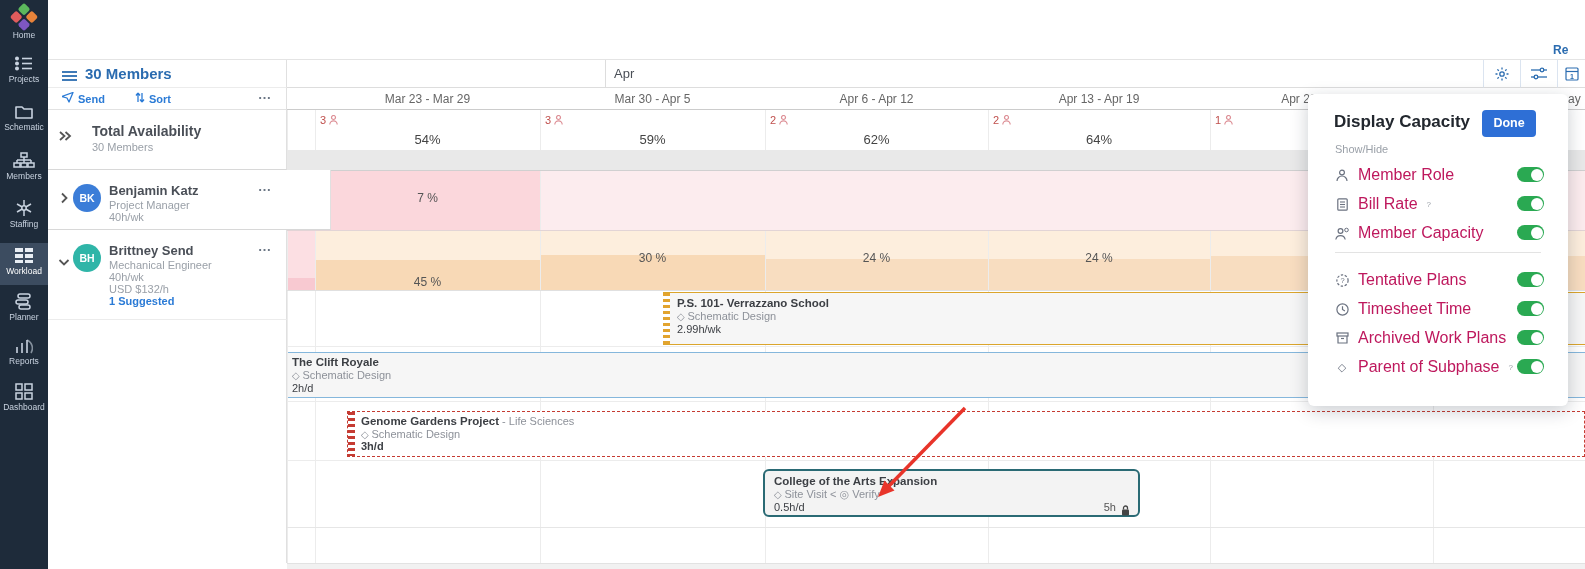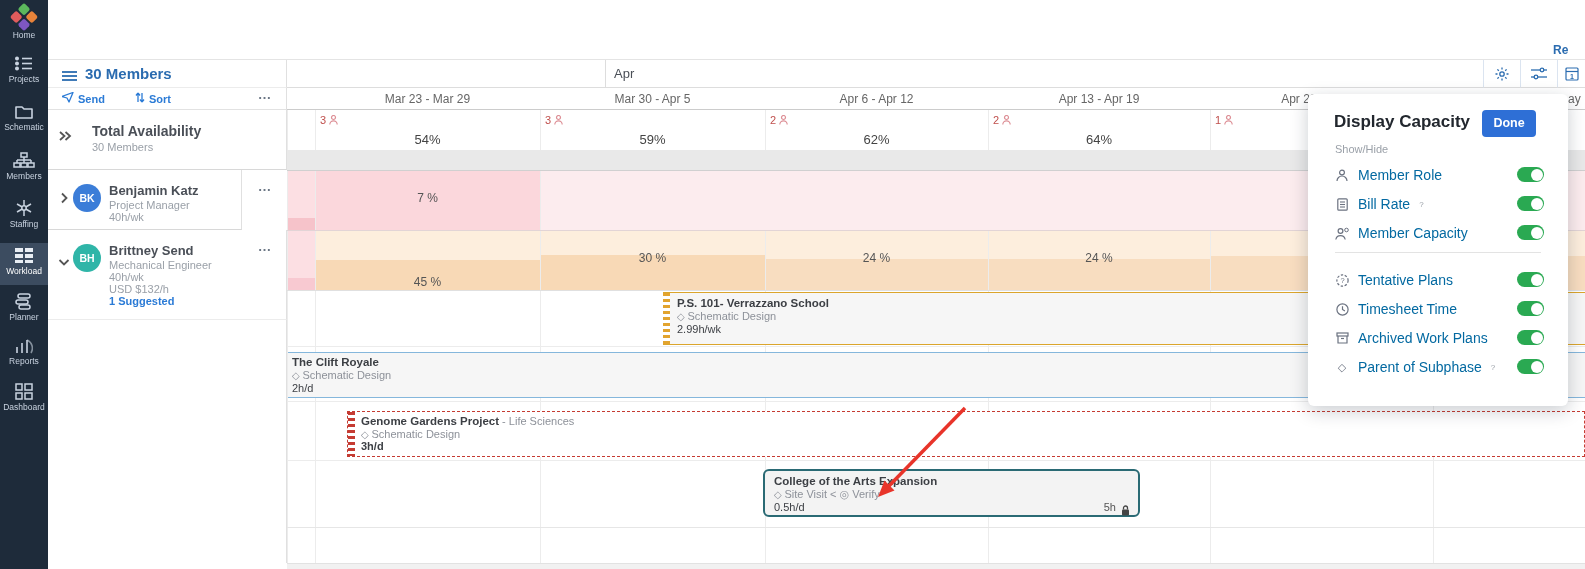--- a/index.html
+++ b/index.html
@@ -50,21 +50,21 @@
   .ph-diamond { color:#8d9199; font-size:10px; }
 
   
   .ds-panel { left:1308px; top:94px; width:260px; height:312px; background:#fff; border-radius:6px;
               box-shadow:0 5px 18px rgba(20,30,50,0.22); z-index:100; }
   .ds-title { left:26px; top:18px; font-size:17px; font-weight:700; color:#22272e; position:absolute; }
   .ds-done { position:absolute; left:174px; top:16px; width:54px; height:27px; background:#2e6fd6; color:#fff;
              font-size:12.5px; font-weight:700; border-radius:4px; text-align:center; line-height:27px; cursor:pointer; }
   .ds-section { position:absolute; left:27px; top:49px; font-size:11px; color:#9aa0a8; }
   .ds-row { position:absolute; left:27px; width:210px; height:20px; display:flex; align-items:center; gap:9px; cursor:pointer; }
-  .ds-label { font-size:14px; color:#0369a1; }
+  .ds-label { font-size:16px; color:#be185d; }
   .ds-icn { width:14px; text-align:center; color:#6b7280; font-size:12px; display:flex; align-items:center; justify-content:center; }
   .ds-sup { font-size:8px; color:#9aa0a8; vertical-align:super; }
   .toggle { position:absolute; right:24px; width:27px; height:15px; border-radius:8px; background:#2aa952; cursor:pointer; }
   .toggle .knob { position:absolute; right:1.5px; top:1.5px; width:12px; height:12px; border-radius:50%; background:#fff; }
   .ds-divider { position:absolute; left:27px; width:206px; height:1px; background:#e3e3e3; }
 
   .tool-btn { top:60px; height:28px; border-left:1px solid #dbe4f0; border-bottom:1px solid #ddd; background:#fff;
               display:flex; align-items:center; justify-content:center; z-index:6; cursor:pointer; }
 </style>
 </head>
@@ -237,21 +237,21 @@
     <span class="abs" style="left:10px;top:18px;"><svg width="14" height="12" viewBox="0 0 14 12">
           <g stroke="#555" stroke-width="1.8" fill="none">
             <path d="M2 2 L6.5 6 L2 10"></path>
             <path d="M7.5 2 L12 6 L7.5 10"></path>
           </g>
         </svg></span>
     <span class="abs member-name" style="left:44px;top:13px;font-size:14px;">Total Availability</span>
     <span class="abs member-sub" style="left:44px;top:31px;">30 Members</span>
   </div>
 
-  <div class="abs" style="left:48px;top:170px;width:194px;height:60px;background:#fff;border-bottom:1px solid #d8d8d8;border-right:1px solid #e0e0e0;z-index:6;">
+  <div class="abs" style="left:48px;top:170px;width:283px;height:60px;background:#fff;border-bottom:1px solid #d8d8d8;border-right:1px solid #e0e0e0;z-index:6;">
     <span class="abs" style="left:12px;top:20px;"><svg width="8" height="12" viewBox="0 0 8 12">
           <path d="M2 1.5 L6.5 6 L2 10.5" stroke="#555" stroke-width="1.8" fill="none"></path>
         </svg></span>
     <span class="abs avatar" style="left:25px;top:14px;background:#3b7dd8;">BK</span>
     <span class="abs member-name" style="left:61px;top:13px;">Benjamin Katz</span>
     <span class="abs member-sub" style="left:61px;top:29px;">Project Manager</span>
     <span class="abs member-sub" style="left:61px;top:41px;">40h/wk</span>
     <span class="abs more-dots" style="left:210px;top:12px;">⋯</span>
   </div>
 

